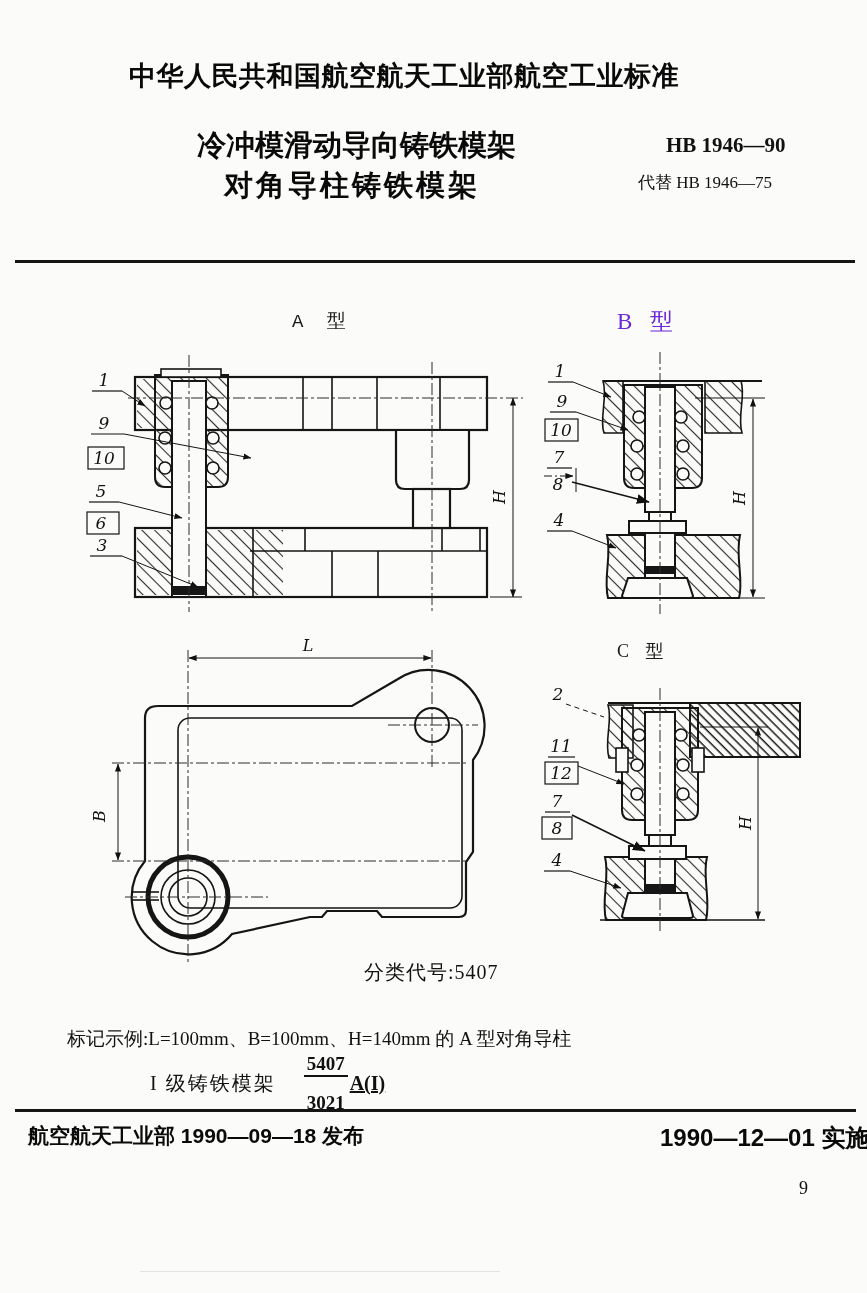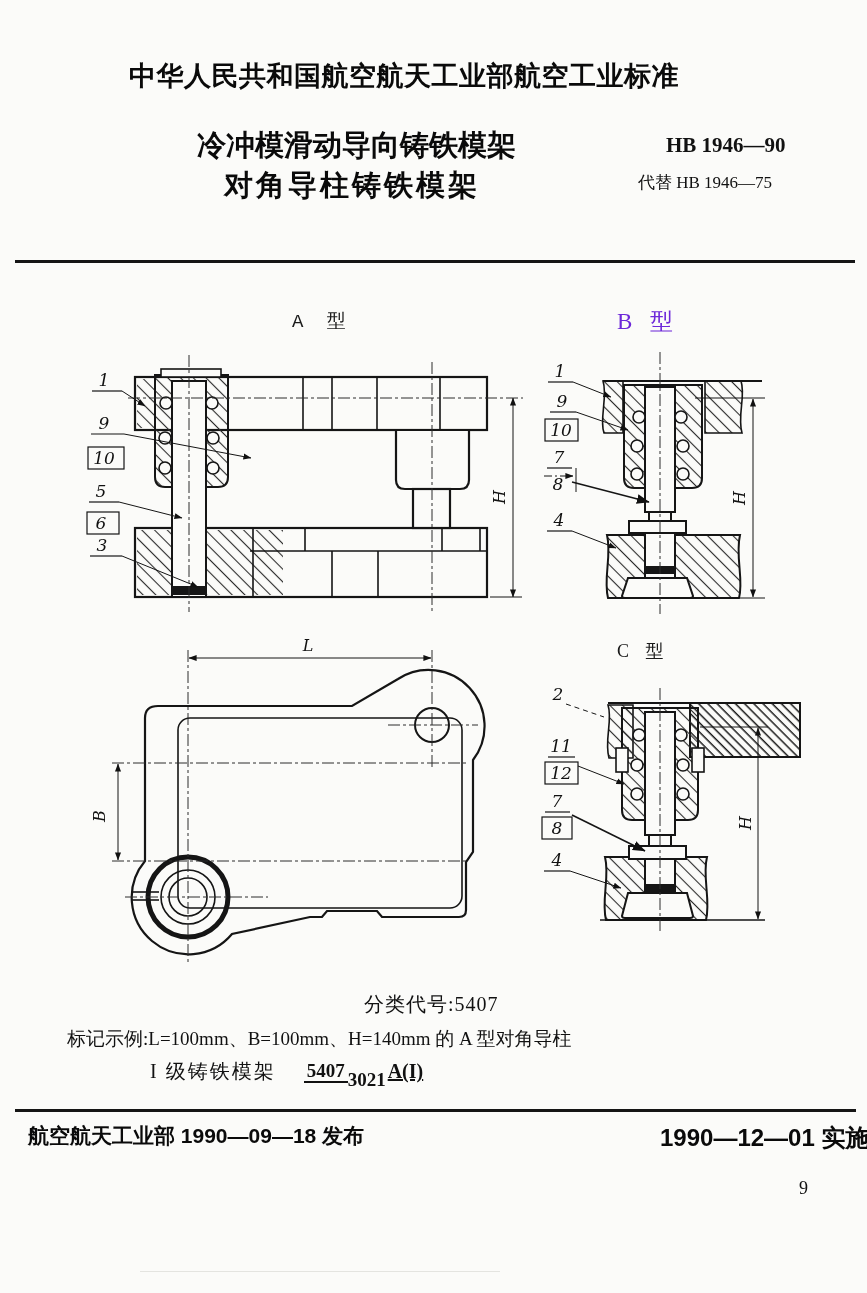--- a/index.html
+++ b/index.html
@@ -14,25 +14,25 @@
   .org-line{left:129px;top:58px;font-size:27px;letter-spacing:.5px;}
   .title1{left:197px;top:126px;font-size:29px;}
   .title2{left:224px;top:166px;font-size:29px;letter-spacing:3px;}
   .std-code{left:666px;top:133px;font-size:21px;font-weight:bold;}
   .replaces{left:638px;top:171px;font-size:17px;}
   .divider{left:15px;top:260px;width:840px;height:3px;background:#151515;}
   .fig-label{font-size:19px;color:#1a1a1a;letter-spacing:6px;}
   .figA-label{left:292px;top:308px;font-family:Liberation Mono, monospace;}
   .figB-label{left:617px;top:306px;color:#6d28d9;font-size:23px;}
   .figC-label{left:617px;top:639px;font-size:18px;}
-  .classification{left:364px;top:991px;font-size:20px;letter-spacing:1px;}
+  .classification{left:364px;top:959px;font-size:20px;letter-spacing:1px;}
   .marking{left:67px;top:1026px;font-size:19px;}
   .grade-row{left:150px;top:1054px;display:flex;align-items:center;font-size:20px;}
   .grade-label{letter-spacing:2px;}
-  .fraction{display:inline-flex;flex-direction:row;align-items:center;margin-left:28px;
+  .fraction{display:inline-flex;flex-direction:column;align-items:center;margin-left:28px;
             font-size:19px;line-height:1.05;font-weight:bold;}
   .fraction .num{border-bottom:2px solid #111;padding:0 3px 1px 3px;}
   .fraction .den{padding-top:16px;}
   .frac-suffix{font-weight:bold;font-size:20px;margin-left:2px;text-decoration:underline;}
   .footer-line{left:15px;top:1109px;width:841px;height:3px;background:#151515;}
   .issued{left:28px;top:1122px;font-size:21px;}
   .implemented{left:660px;top:1122px;font-size:24px;text-align:center;}
   .page-num{left:799px;top:1178px;font-size:18px;}
   .scan-artifact{left:140px;top:1271px;width:360px;height:1px;background:#e4e4e0;}
   svg.draw{position:absolute;left:0;top:0;}

